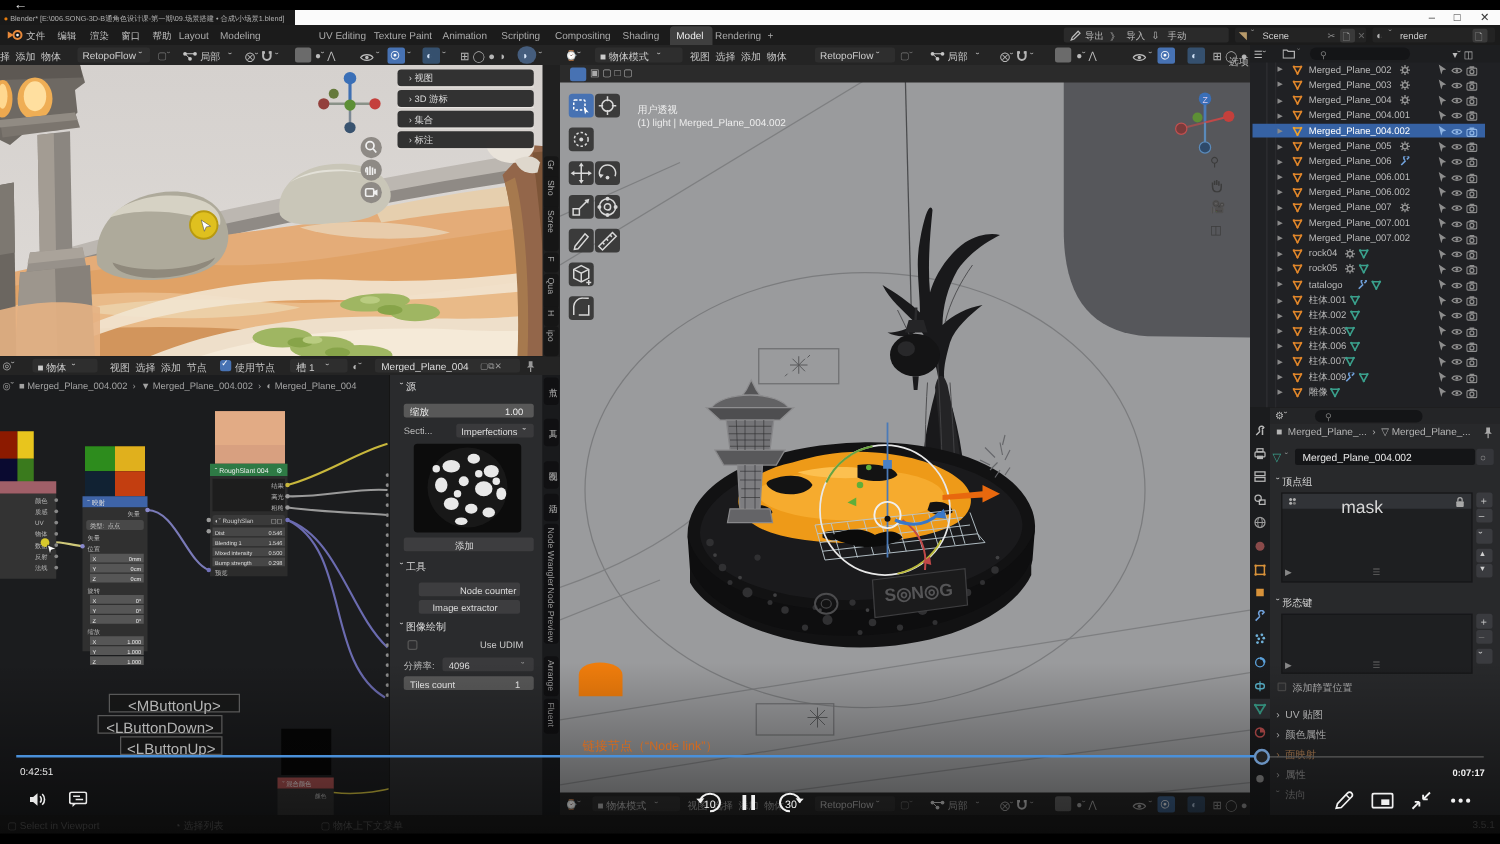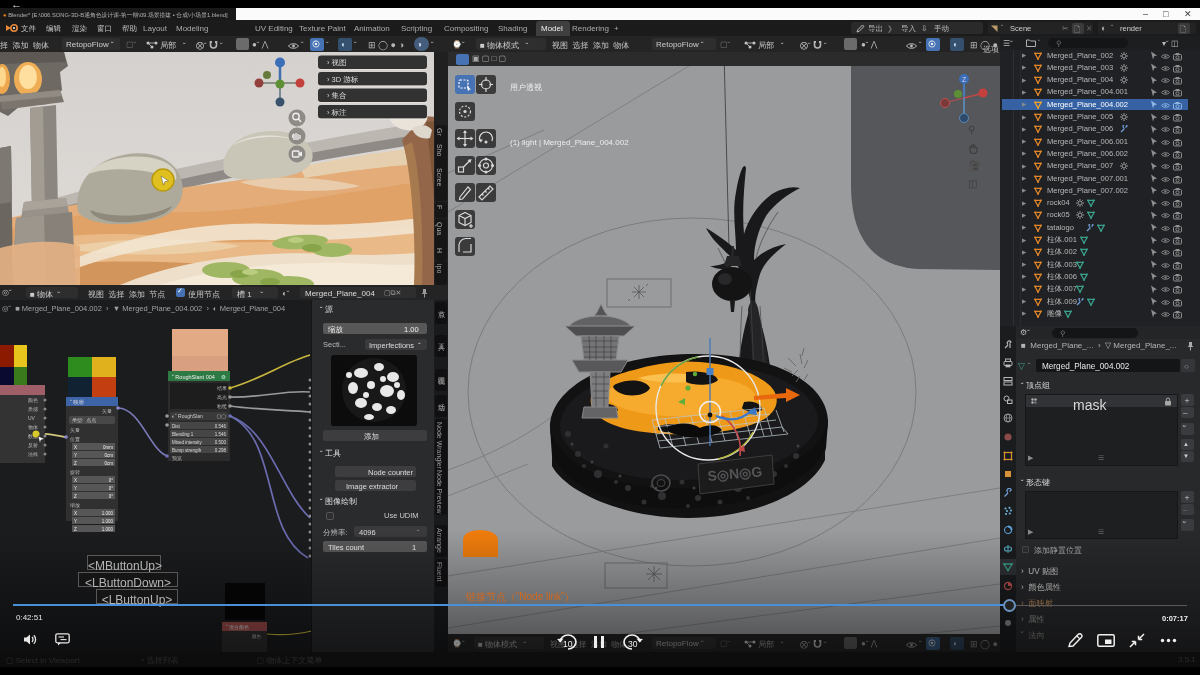--- a/index.html
+++ b/index.html
@@ -709,21 +709,21 @@
     <div class="abs" style="left:502px;top:1.5px;width:14px;height:13px;background:#35506e;border-radius:2px;"></div>
     <div class="abs txt" style="left:505px;top:4px;font-size:8px;color:#cfe0f5;">◐</div>
     <div class="abs txt" style="left:522px;top:4px;font-size:9px;color:#b5b5b5;">⊞ ◯ ● ◑</div>
     
     <div class="abs" style="left:0;top:16px;width:552px;height:14px;background:#2b2b2b;"></div>
     <div class="abs" style="left:8px;top:17.5px;width:13px;height:11px;background:#4772b3;border-radius:2px;"></div>
     <div class="abs txt" style="left:24px;top:18px;font-size:8px;color:#aaa;">▣ ▢ □ ▢</div>
     <div class="abs txt" style="left:512px;top:8px;font-size:8px;color:#bbb;margin-left:23px;">选项 ˘</div>
     
     <div class="abs txt" style="left:62px;top:46px;font-size:8px;color:#ededed;">用户透视</div>
-    <div class="abs txt" style="left:62px;top:58px;font-size:8px;color:#ededed;margin-top:44px;">(1) light | Merged_Plane_004.002</div>
+    <div class="abs txt" style="left:62px;top:58px;font-size:8px;color:#ededed;">(1) light | Merged_Plane_004.002</div>
     
     <div class="abs" style="left:7px;top:39px;width:20px;height:19px;background:#4772b3;border-radius:3px;"></div><div class="abs" style="left:7px;top:39px;width:20px;height:19px;"><svg width="20" height="19" viewBox="0 0 20 19">
           <rect x="4" y="5" width="9" height="8" rx="1" stroke="#fff" stroke-width="1.2" fill="none" stroke-dasharray="2 1.4"></rect>
           <path d="M12,10 l4,5 -2,-0.5 -1,2 Z" fill="#fff"></path>
         </svg></div><div class="abs" style="left:28px;top:39px;width:20px;height:19px;background:#3b3b3b;border-radius:3px;"></div><div class="abs" style="left:28px;top:39px;width:20px;height:19px;"><svg width="20" height="19" viewBox="0 0 20 19">
           <circle cx="10" cy="9.5" r="4.5" stroke="#d8d8d8" stroke-width="1.2" fill="none"></circle>
           <line x1="10" y1="2" x2="10" y2="6" stroke="#d8d8d8" stroke-width="1.2" fill="none"></line>
           <line x1="10" y1="13" x2="10" y2="17" stroke="#d8d8d8" stroke-width="1.2" fill="none"></line>
           <line x1="3" y1="9.5" x2="6.5" y2="9.5" stroke="#d8d8d8" stroke-width="1.2" fill="none"></line>
           <line x1="13.5" y1="9.5" x2="17" y2="9.5" stroke="#d8d8d8" stroke-width="1.2" fill="none"></line>
@@ -1575,21 +1575,21 @@
     <div class="abs txt" style="left:21px;top:304px;font-size:8.2px;color:#8a8a8a;">˘&nbsp; 法向</div>
   </div>
 
   <div class="abs" style="left:0;top:652px;width:1200px;height:15px;background:#1a1a1a;"></div>
   <div class="abs txt" style="left:6px;top:655px;font-size:8px;color:#555;">▢ Select in Viewport&nbsp;&nbsp;&nbsp;&nbsp;&nbsp;&nbsp;&nbsp;&nbsp;&nbsp;&nbsp;&nbsp;&nbsp;&nbsp;&nbsp;&nbsp;&nbsp;&nbsp;&nbsp;&nbsp;&nbsp;&nbsp;&nbsp;&nbsp;&nbsp;&nbsp;&nbsp;&nbsp;◔ 选择列表&nbsp;&nbsp;&nbsp;&nbsp;&nbsp;&nbsp;&nbsp;&nbsp;&nbsp;&nbsp;&nbsp;&nbsp;&nbsp;&nbsp;&nbsp;&nbsp;&nbsp;&nbsp;&nbsp;&nbsp;&nbsp;&nbsp;&nbsp;&nbsp;&nbsp;&nbsp;&nbsp;&nbsp;&nbsp;&nbsp;&nbsp;&nbsp;&nbsp;&nbsp;&nbsp;▢ 物体上下文菜单</div>
   <div class="abs txt" style="left:1178px;top:655px;font-size:8px;color:#555;">3.5.1</div>
   <div class="abs" style="left:0;top:667px;width:1200px;height:8px;background:#000;"></div>
 
   <div class="abs" style="left:0;top:530px;width:1200px;height:145px;background:linear-gradient(to bottom, rgba(0,0,0,0) 0%, rgba(0,0,0,0.2) 34%, rgba(0,0,0,0.36) 62%, rgba(0,0,0,0.5) 86%, rgba(0,0,0,0.56) 100%);pointer-events:none;"></div>
 
-  <div class="abs" style="left:87px;top:555px;width:74px;height:15px;background:rgba(22,22,22,0.88);border:1px solid #585858;text-align:center;"><span style="font-size:12px;color:#b4b4b4;line-height:13px;">&lt;MButtonUp&gt;</span></div>
+  <div class="abs" style="left:87px;top:555px;width:105px;height:15px;background:rgba(22,22,22,0.88);border:1px solid #585858;text-align:center;"><span style="font-size:12px;color:#b4b4b4;line-height:13px;">&lt;MButtonUp&gt;</span></div>
   <div class="abs" style="left:78px;top:572px;width:100px;height:15px;background:rgba(22,22,22,0.88);border:1px solid #585858;text-align:center;"><span style="font-size:12px;color:#b4b4b4;line-height:13px;">&lt;LButtonDown&gt;</span></div>
   <div class="abs" style="left:96px;top:589px;width:82px;height:15px;background:rgba(22,22,22,0.88);border:1px solid #585858;text-align:center;"><span style="font-size:12px;color:#b4b4b4;line-height:13px;">&lt;LButtonUp&gt;</span></div>
 
   <div class="abs txt" style="left:466px;top:590px;font-size:10px;color:#d2691e;">链接节点（“Node link”）</div>
 
   <div class="abs" style="left:13px;top:604px;width:991px;height:2px;background:#4a90d9;"></div>
   <div class="abs" style="left:1015px;top:604.5px;width:172px;height:1px;background:#5a5a5a;"></div>
   <div class="abs" style="left:1003px;top:599px;width:13px;height:13px;border:2.5px solid #6a92c0;border-radius:50%;background:#222;"></div>
 
   <div class="abs txt" style="left:16px;top:612.5px;font-size:8px;color:#e8e8e8;">0:42:51</div>

